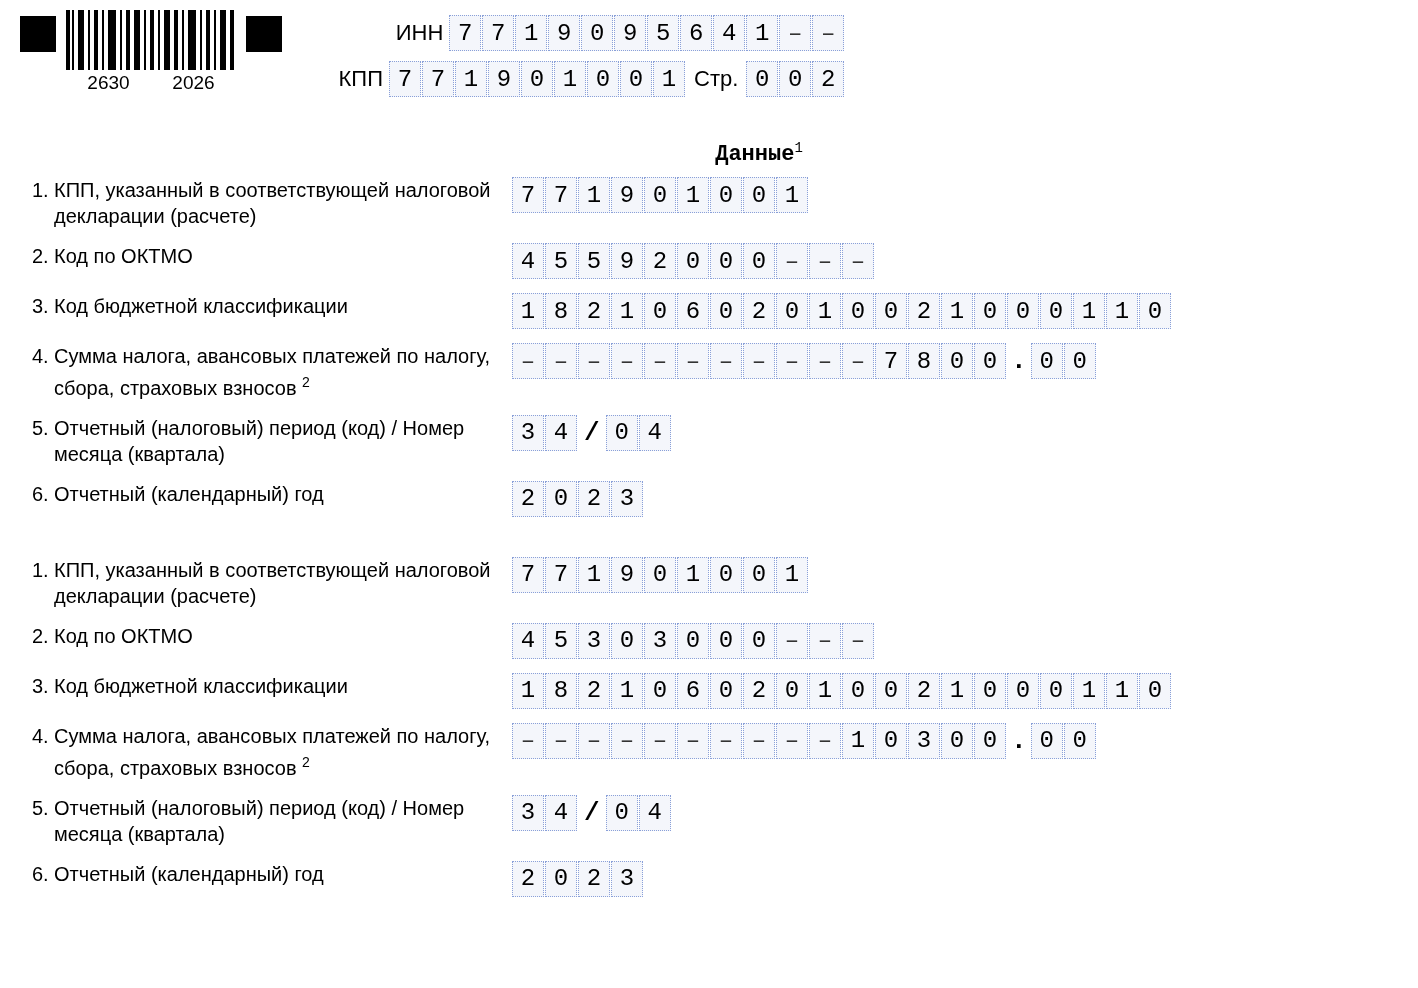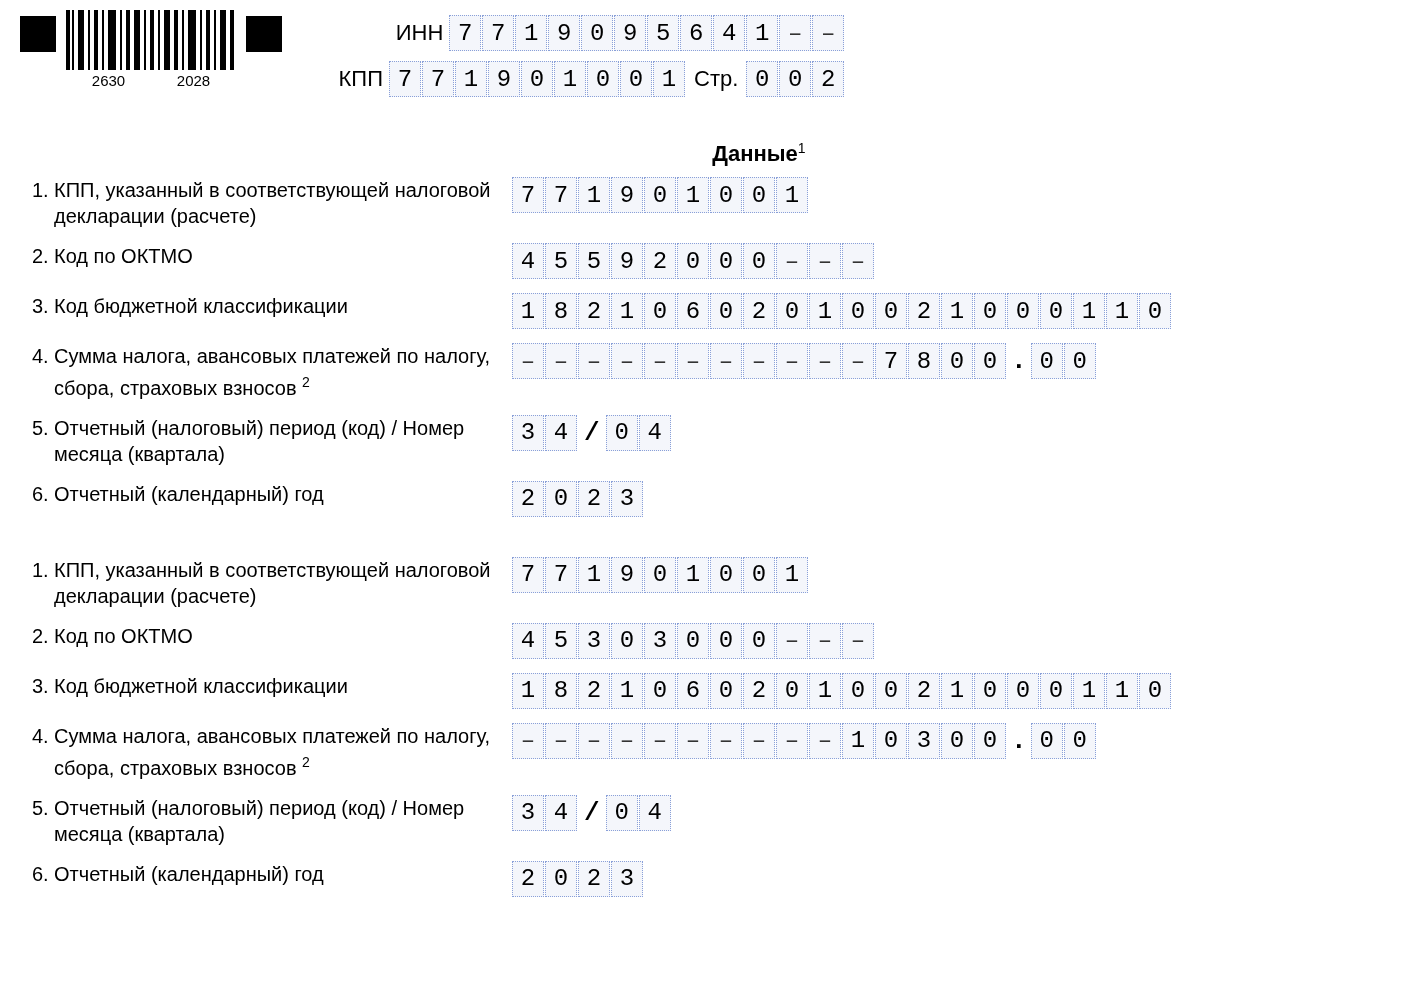--- a/index.html
+++ b/index.html
@@ -32,21 +32,21 @@
     margin-top: 6px;
   }
   .barcode {
     margin: 0 10px;
     text-align: center;
   }
   .barcode svg { display:block; }
   .barcode-nums {
     display:flex;
     justify-content:space-around;
-    font-size:15px;
+    font-size:19px;
     margin-top:2px;
   }
 
   .hdr-fields {
     position:absolute;
     left:325px;
     top:15px;
   }
   .hdr-row {
     display:flex;
@@ -76,20 +76,21 @@
   }
   .cell.dash {
     color:#333;
   }
 
   h2.section-title {
     text-align:center;
     font-size:22px;
     font-weight:bold;
     margin:120px 0 10px 130px;
+    font-family:Liberation Mono, monospace;
   }
   sup { font-size:14px; vertical-align:super; font-weight:normal;}
 
   
   .block {
     margin-left:12px;
     margin-right:20px;
   }
   .row {
     display:flex;
@@ -152,21 +153,21 @@
           <rect x="122" y="0" width="8" height="60"></rect>
             <rect x="134" y="0" width="2" height="60"></rect>
           <rect x="140" y="0" width="4" height="60"></rect>
             <rect x="148" y="0" width="2" height="60"></rect>
           <rect x="154" y="0" width="6" height="60"></rect>
             <rect x="164" y="0" width="4" height="60"></rect>
         </g>
       </svg>
       <div class="barcode-nums">
         <span>2630</span>
-        <span>2028</span>
+        <span>2026</span>
       </div>
     </div>
     <div class="sq"></div>
   </div>
 
   <div class="hdr-fields">
     <div class="hdr-row">
       <span class="hdr-lbl">ИНН</span>
       <span class="cells">
           <span class="cell">7</span>

